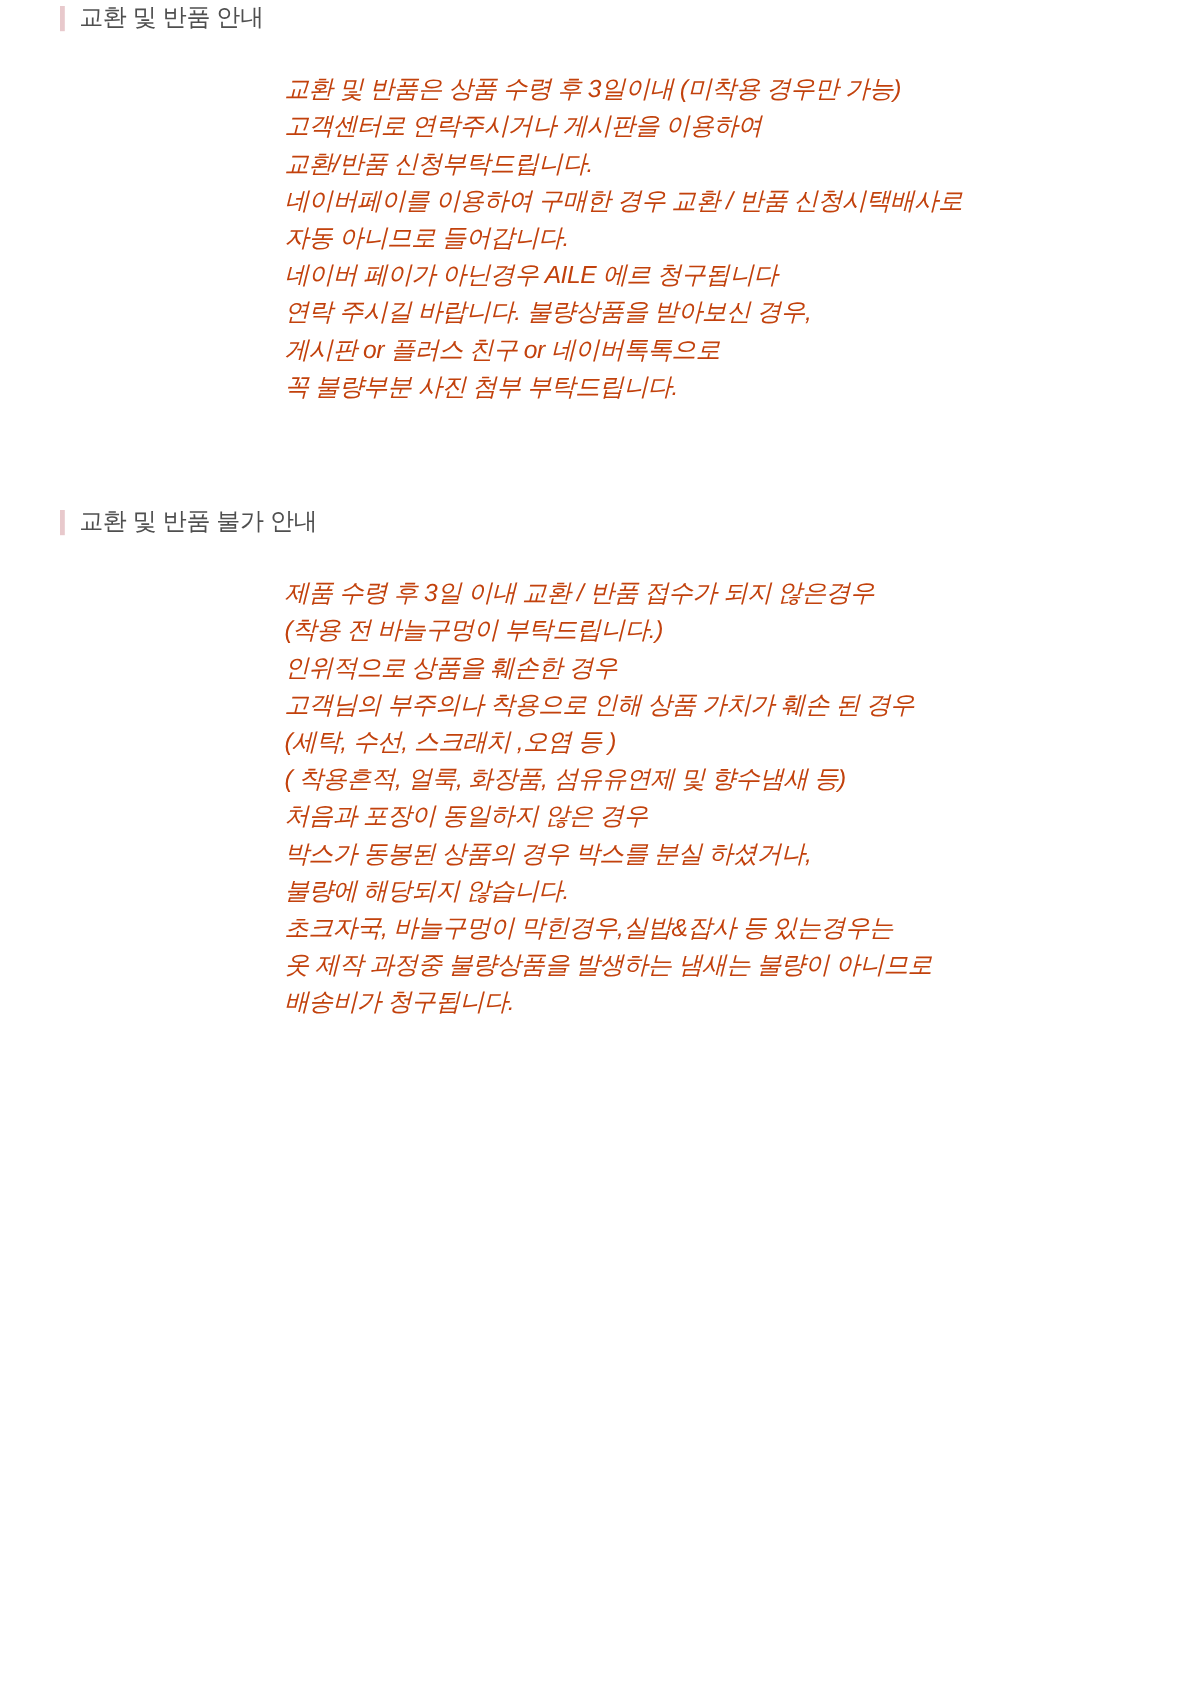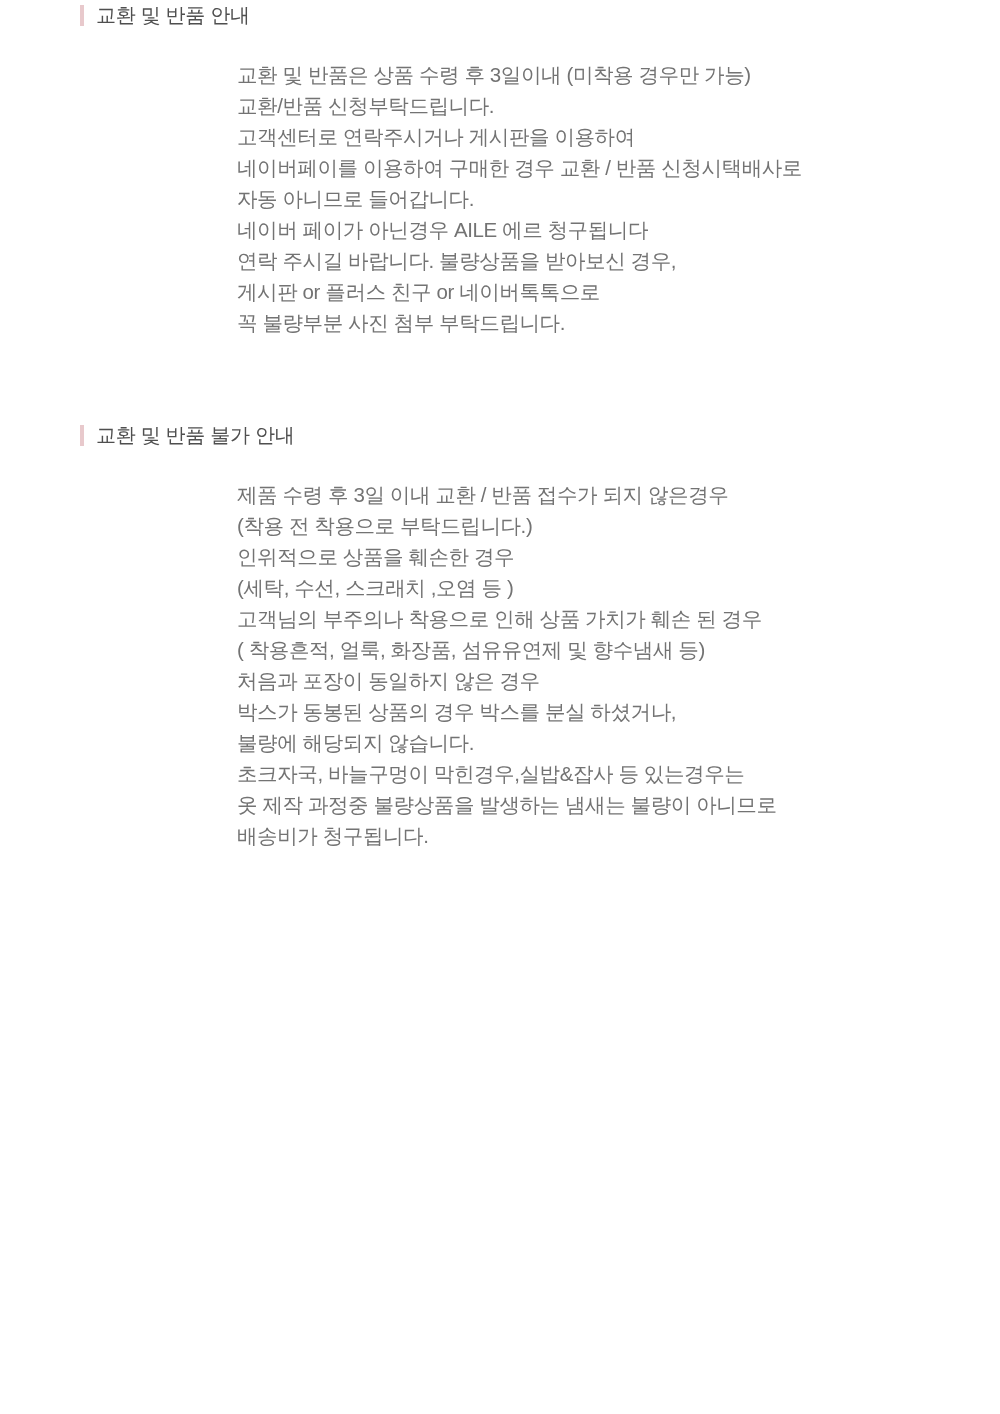--- a/index.html
+++ b/index.html
@@ -24,21 +24,21 @@
     position: absolute;
     left: 0;
     width: 1000px;
   }
   .section-1 { top: 0px; }
   .section-2 { top: 420px; }
 
   .section-heading {
     display: flex;
     align-items: center;
-    padding-left: 80px;
+    padding-left: 50px;
     height: 30px;
   }
   .heading-bar {
     width: 4px;
     height: 21px;
     background: #e8c9cc;
     margin-right: 12px;
     flex: 0 0 auto;
   }
   .heading-text {
@@ -49,60 +49,61 @@
     font-weight: 400;
     white-space: nowrap;
   }
   .body-block {
     padding-left: 237px;
     padding-top: 29px;
   }
   .body-line {
     font-size: 20.5px;
     line-height: 31px;
-    color: #737373;
+    color: #c2410c;
     letter-spacing: -0.4px;
     white-space: pre;
     font-weight: 400;
+    font-style: italic;
   }
 </style>
 </head>
 <body>
 
 <div class="page">
 
   <section class="section section-1">
     <div class="section-heading">
       <span class="heading-bar"></span>
       <span class="heading-text">교환 및 반품 안내</span>
     </div>
     <div class="body-block">
       <div class="body-line">교환 및 반품은 상품 수령 후 3일이내 (미착용 경우만 가능)</div>
+      <div class="body-line">고객센터로 연락주시거나 게시판을 이용하여</div>
       <div class="body-line">교환/반품 신청부탁드립니다.</div>
-      <div class="body-line">고객센터로 연락주시거나 게시판을 이용하여</div>
       <div class="body-line">네이버페이를 이용하여 구매한 경우 교환 / 반품 신청시택배사로</div>
       <div class="body-line">자동 아니므로 들어갑니다.</div>
       <div class="body-line">네이버 페이가 아닌경우 AILE 에르 청구됩니다</div>
       <div class="body-line">연락 주시길 바랍니다. 불량상품을 받아보신 경우,</div>
       <div class="body-line">게시판 or 플러스 친구 or 네이버톡톡으로</div>
       <div class="body-line">꼭 불량부분 사진 첨부 부탁드립니다.</div>
     </div>
   </section>
 
   <section class="section section-2">
     <div class="section-heading">
       <span class="heading-bar"></span>
       <span class="heading-text">교환 및 반품 불가 안내</span>
     </div>
     <div class="body-block">
       <div class="body-line">제품 수령 후 3일 이내 교환 / 반품 접수가 되지 않은경우</div>
-      <div class="body-line">(착용 전 착용으로 부탁드립니다.)</div>
+      <div class="body-line">(착용 전 바늘구멍이 부탁드립니다.)</div>
       <div class="body-line">인위적으로 상품을 훼손한 경우</div>
+      <div class="body-line">고객님의 부주의나 착용으로 인해 상품 가치가 훼손 된 경우</div>
       <div class="body-line">(세탁, 수선, 스크래치 ,오염 등 )</div>
-      <div class="body-line">고객님의 부주의나 착용으로 인해 상품 가치가 훼손 된 경우</div>
       <div class="body-line">( 착용흔적, 얼룩, 화장품, 섬유유연제 및 향수냄새 등)</div>
       <div class="body-line">처음과 포장이 동일하지 않은 경우</div>
       <div class="body-line">박스가 동봉된 상품의 경우 박스를 분실 하셨거나,</div>
       <div class="body-line">불량에 해당되지 않습니다.</div>
       <div class="body-line">초크자국, 바늘구멍이 막힌경우,실밥&amp;잡사 등 있는경우는</div>
       <div class="body-line">옷 제작 과정중 불량상품을 발생하는 냄새는 불량이 아니므로</div>
       <div class="body-line">배송비가 청구됩니다.</div>
     </div>
   </section>
 

